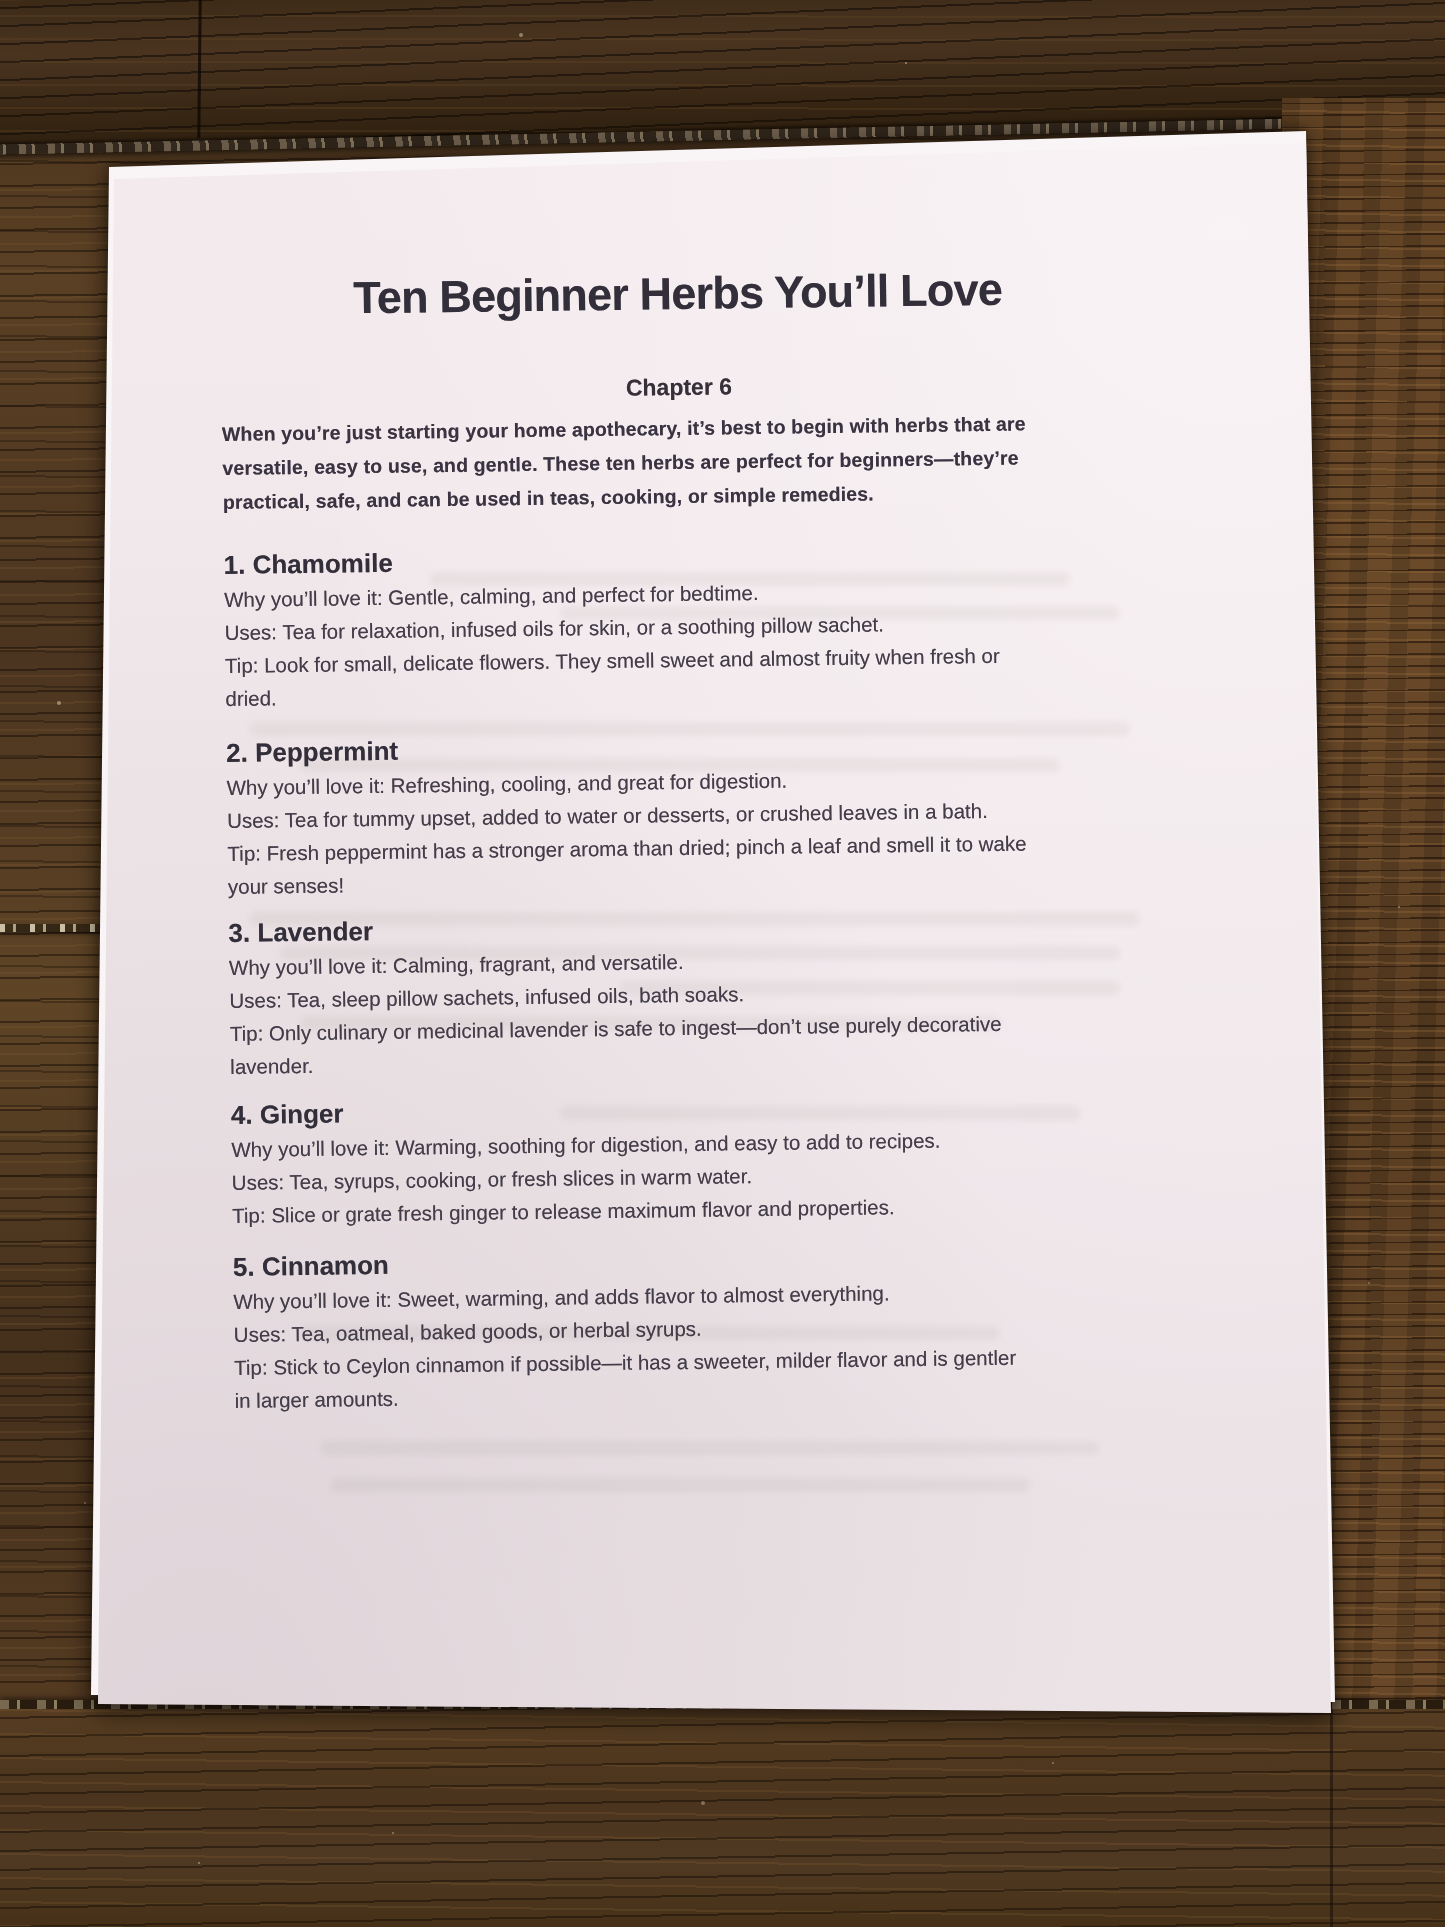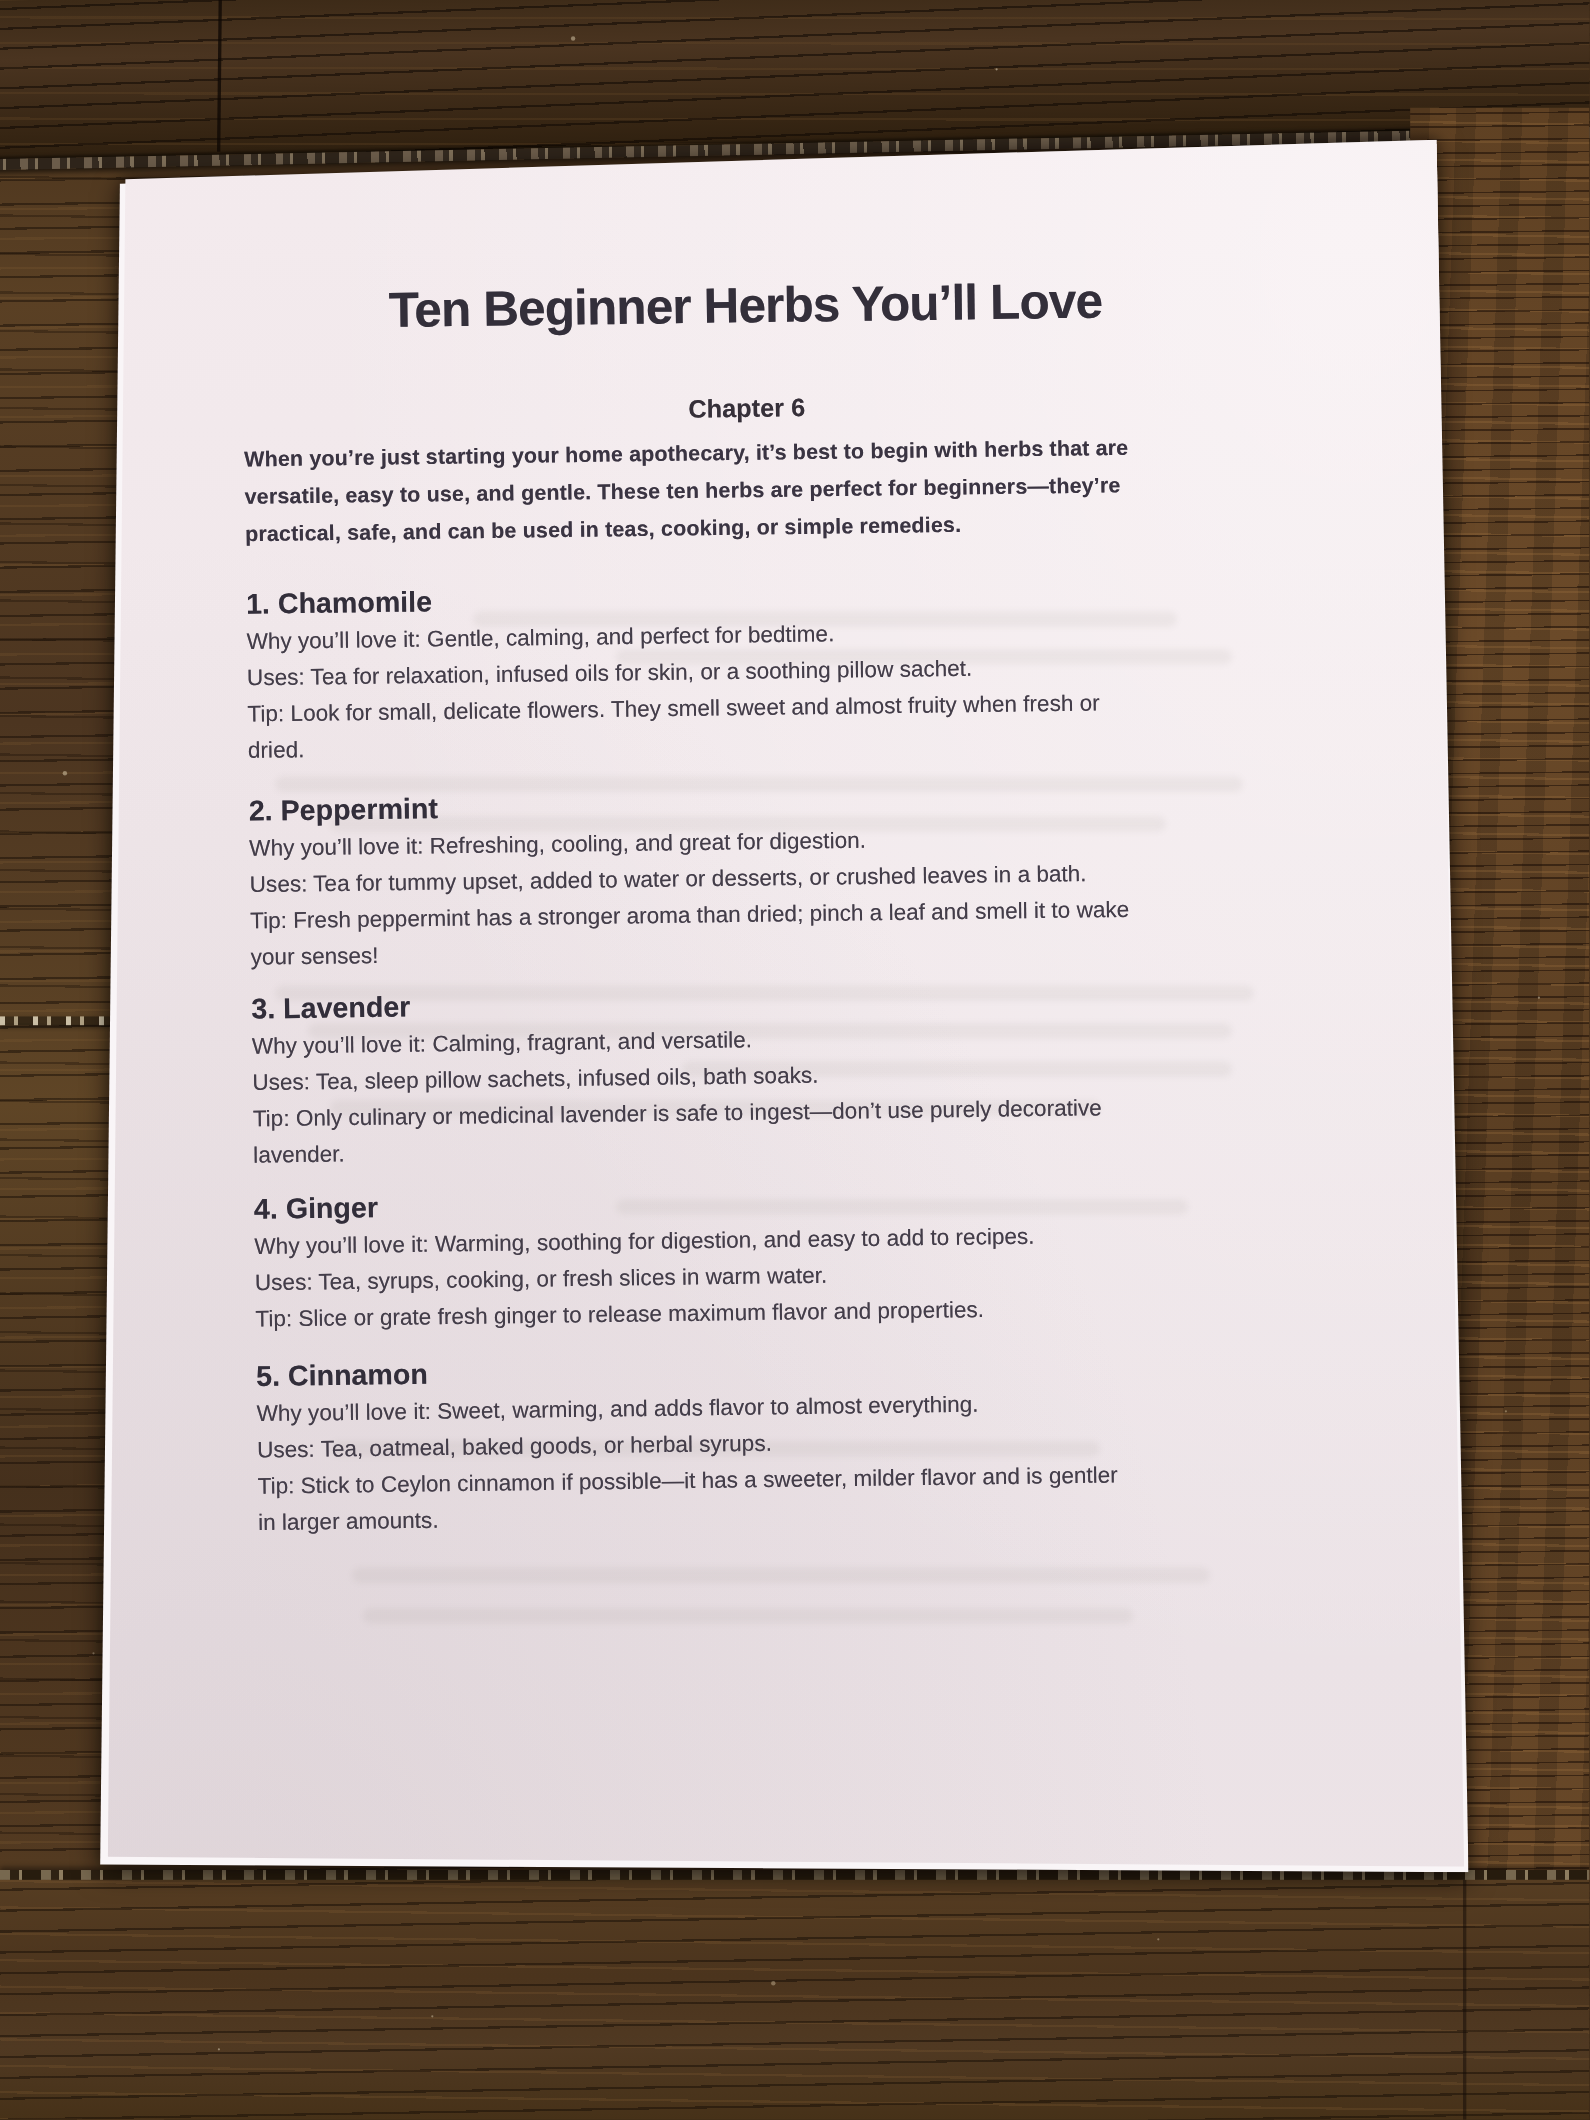--- a/index.html
+++ b/index.html
@@ -90,20 +90,21 @@
     clip-path:polygon(109px 167px,1306px 131px,1335px 1702px,91px 1695px);
     background:#f9f5f7;
   }
   .paper-main{
     position:absolute;inset:0;
     clip-path:polygon(114px 163px,1306px 127px,1331px 1697px,98px 1688px);
     background-image:
       radial-gradient(ellipse at 14% 96%, rgba(186,172,178,0.28), rgba(186,172,178,0) 52%),
       radial-gradient(ellipse at 85% 12%, rgba(255,252,253,0.5), rgba(255,252,253,0) 55%),
       linear-gradient(180deg,#f4ebee 0%,#f0e7ea 40%,#ebe2e6 78%,#ede4e7 100%);
+    margin-top: 16px;
   }
   .paper-main::before{ 
     content:"";position:absolute;inset:0;pointer-events:none;
     background:
       linear-gradient(178.4deg, rgba(86,66,76,0.30) 6%, rgba(86,66,76,0) 8.2%),
       linear-gradient(270deg, rgba(120,100,108,0.16) 0.6%, rgba(120,100,108,0) 2.6%);
   }
   
   .smudge{
     position:absolute;height:14px;border-radius:7px;

